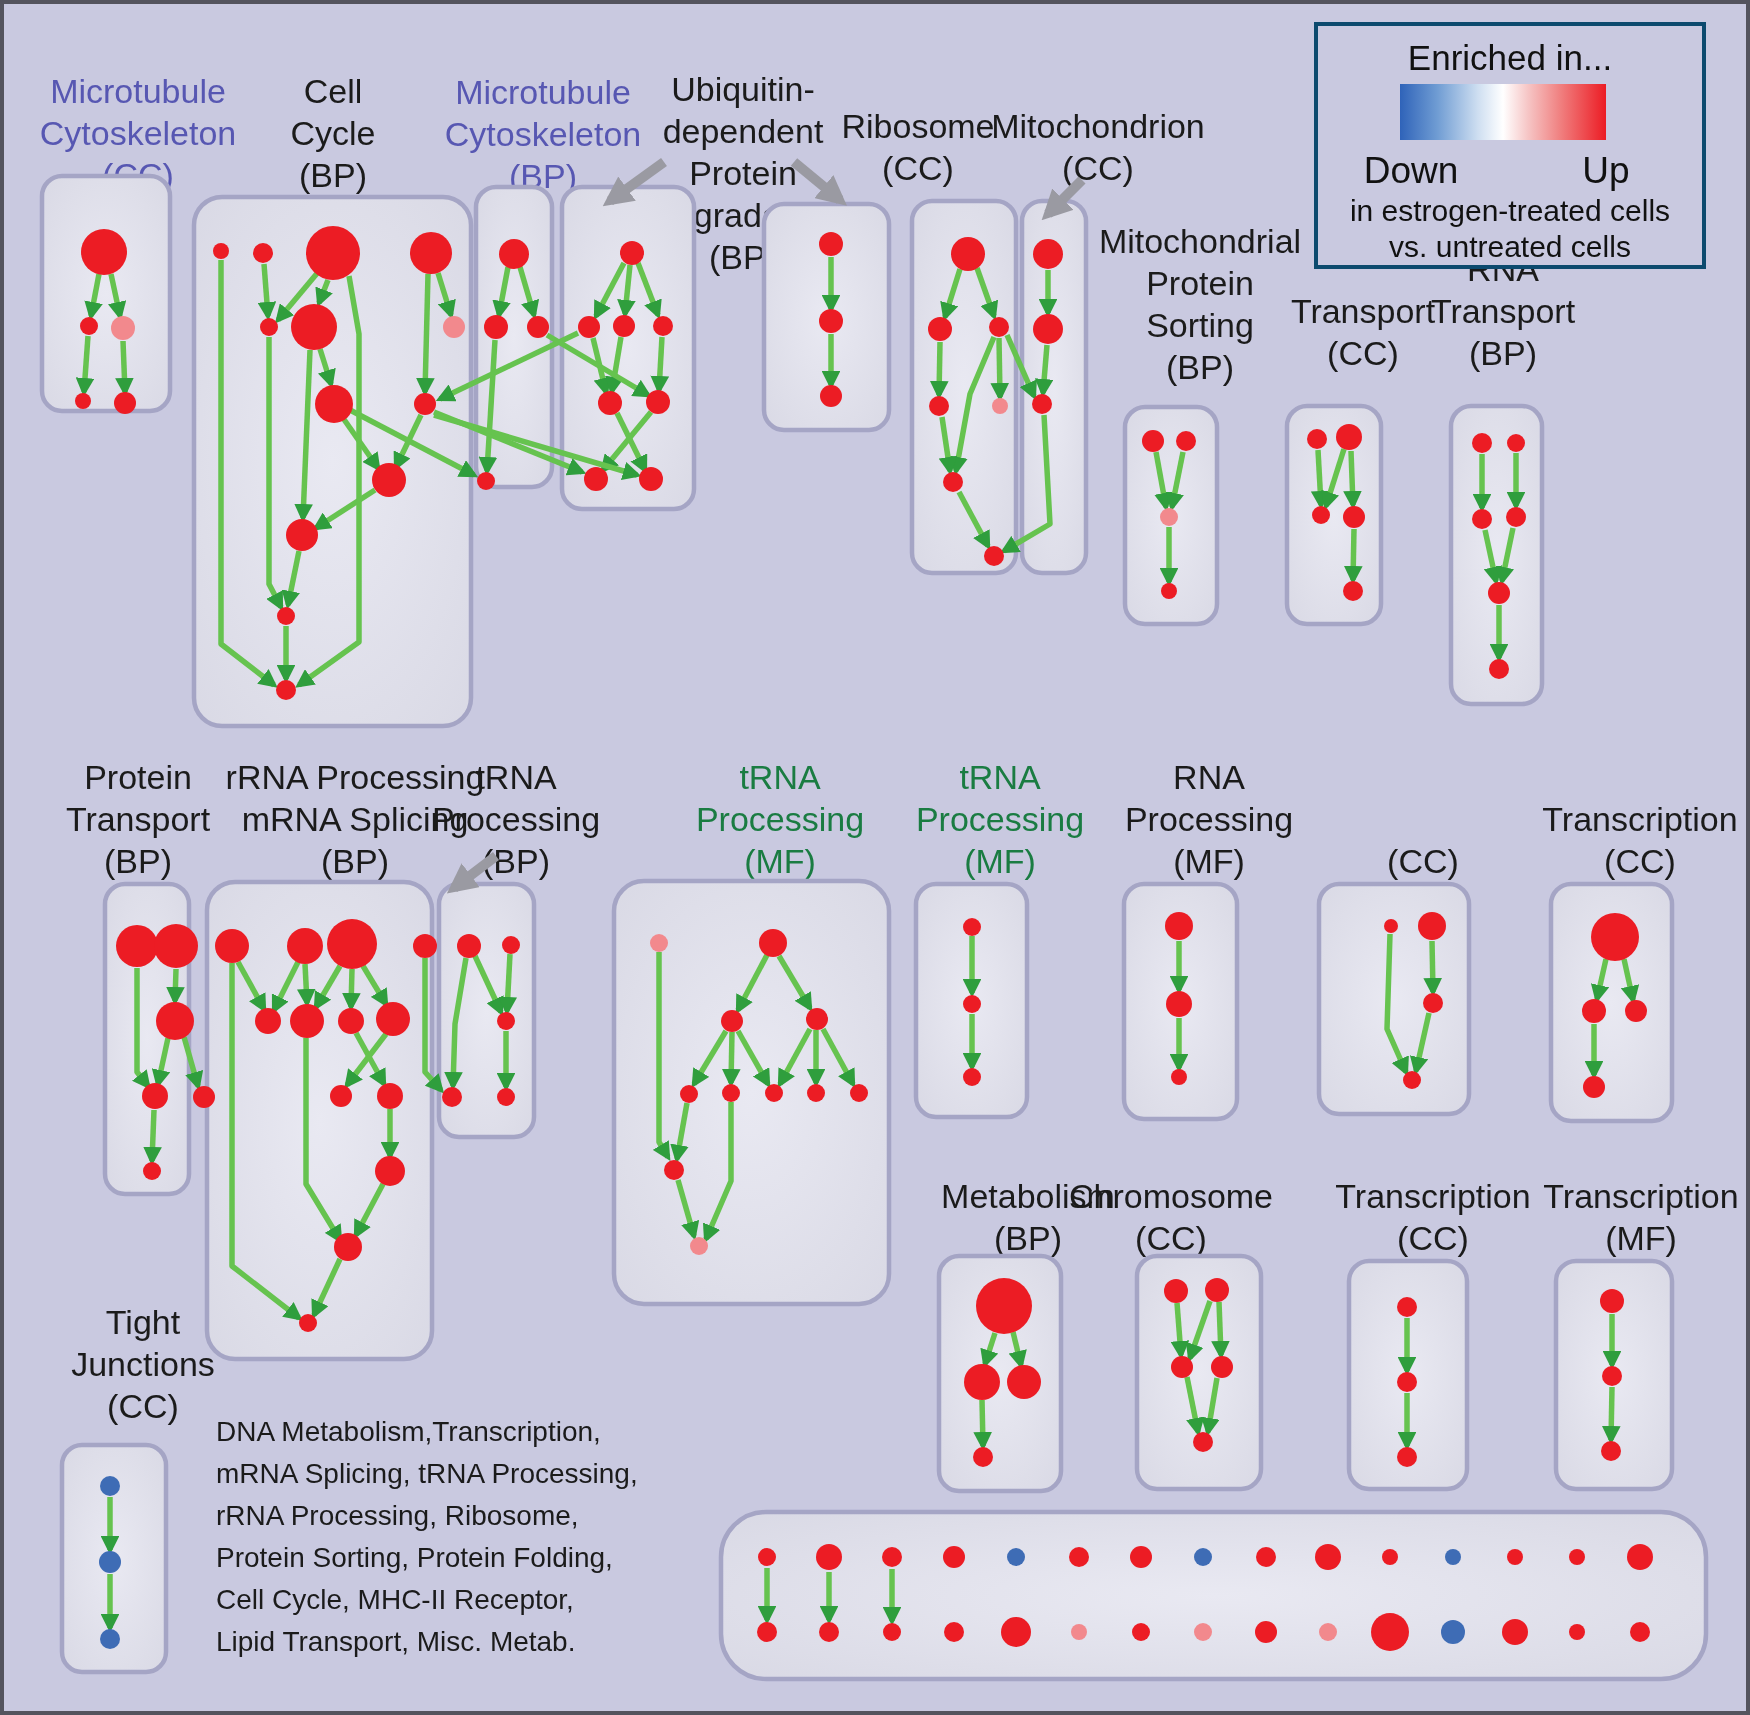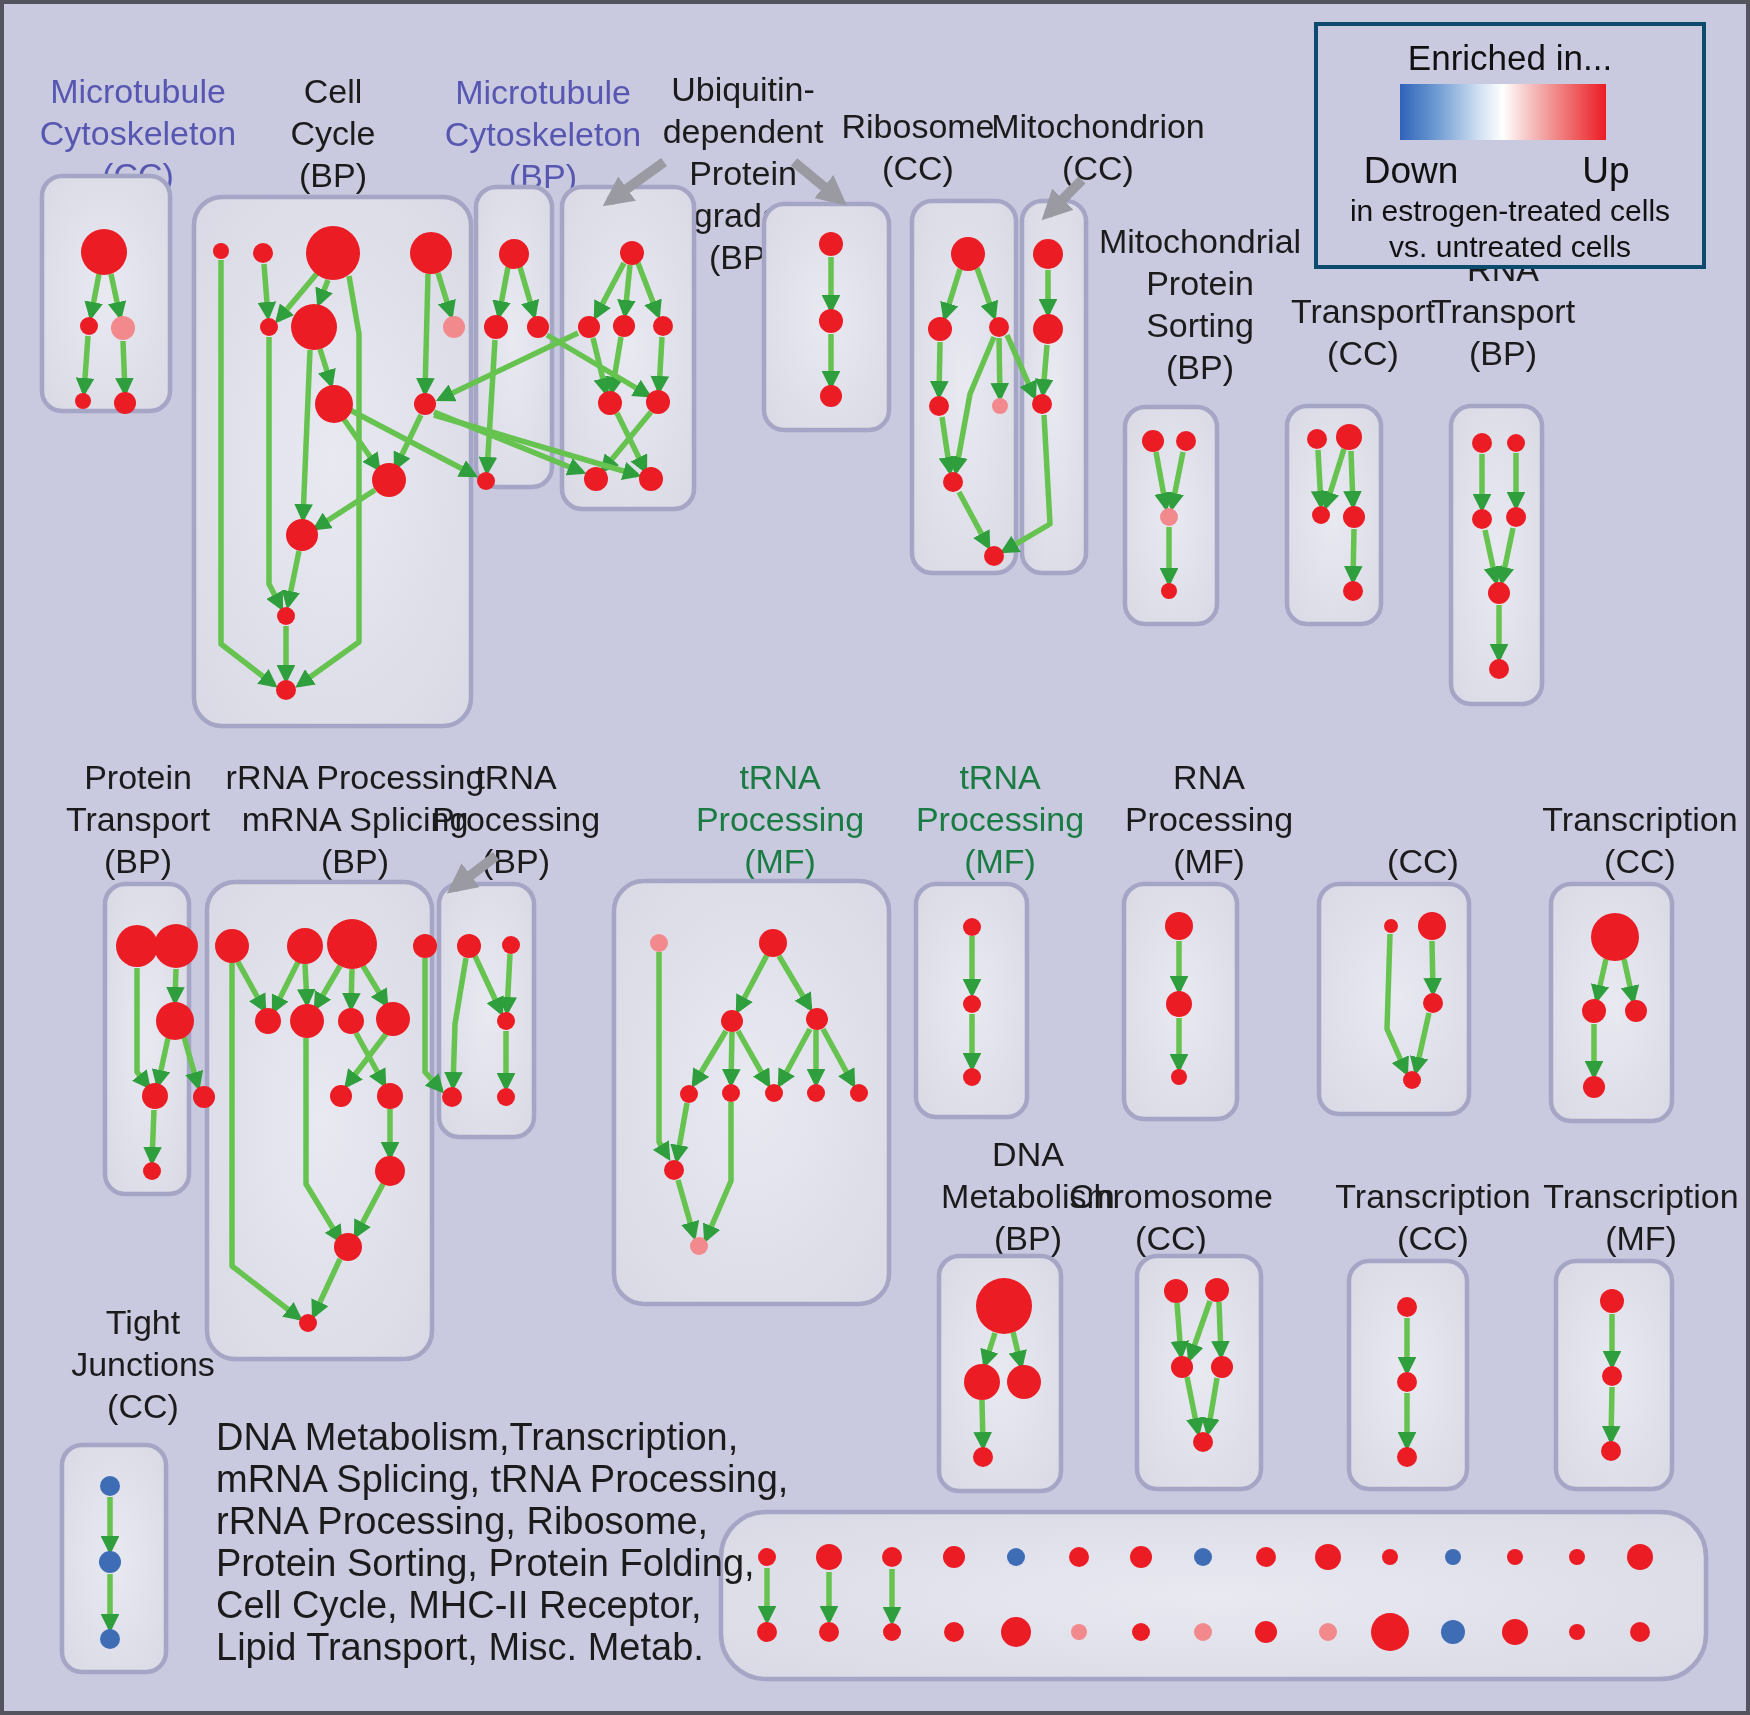--- a/index.html
+++ b/index.html
@@ -29,21 +29,21 @@
   .legend-title{position:absolute;left:0;top:12px;width:100%;text-align:center;font-size:35px;color:#111;}
   .legend-bar{
     position:absolute;left:82px;top:58px;width:206px;height:56px;
     background:linear-gradient(90deg,#2f63b9 0%,#6f9cd3 18%,#cfdff1 38%,#ffffff 50%,#f6c6c6 62%,#f07f7f 78%,#ec1c24 100%);
   }
   .legend-down{position:absolute;left:28px;top:124px;width:130px;text-align:center;font-size:37px;color:#111;}
   .legend-up{position:absolute;left:228px;top:124px;width:120px;text-align:center;font-size:37px;color:#111;}
   .legend-sub1{position:absolute;left:0;top:168px;width:100%;text-align:center;font-size:30px;color:#111;}
   .legend-sub2{position:absolute;left:0;top:204px;width:100%;text-align:center;font-size:30px;color:#111;}
   .note-line{
-    position:absolute;left:212px;font-size:38px;color:#1b1b1b;white-space:nowrap;
+    position:absolute;left:212px;font-size:28px;color:#1b1b1b;white-space:nowrap;
   }
 </style>
 </head>
 <body>
 
 <div id="canvas">
 
   <div id="labels">
       <div class="lbl blue" style="left: -195px; top: 66px;">Microtubule</div>
       <div class="lbl blue" style="left: -195px; top: 108px;">Cytoskeleton</div>
@@ -86,21 +86,20 @@
       <div class="lbl green" style="left: 447px; top: 836px;">(MF)</div>
       <div class="lbl green" style="left: 667px; top: 752px;">tRNA</div>
       <div class="lbl green" style="left: 667px; top: 794px;">Processing</div>
       <div class="lbl green" style="left: 667px; top: 836px;">(MF)</div>
       <div class="lbl black" style="left: 876px; top: 752px;">RNA</div>
       <div class="lbl black" style="left: 876px; top: 794px;">Processing</div>
       <div class="lbl black" style="left: 876px; top: 836px;">(MF)</div>
       <div class="lbl black" style="left: 1090px; top: 836px;">(CC)</div>
       <div class="lbl black" style="left: 1307px; top: 794px;">Transcription</div>
       <div class="lbl black" style="left: 1307px; top: 836px;">(CC)</div>
-      <div class="lbl black" style="left: 695px; top: 1129px;">DNA</div>
       <div class="lbl black" style="left: 695px; top: 1171px;">Metabolism</div>
       <div class="lbl black" style="left: 695px; top: 1213px;">(BP)</div>
       <div class="lbl black" style="left: 838px; top: 1171px;">Chromosome</div>
       <div class="lbl black" style="left: 838px; top: 1213px;">(CC)</div>
       <div class="lbl black" style="left: 1100px; top: 1171px;">Transcription</div>
       <div class="lbl black" style="left: 1100px; top: 1213px;">(CC)</div>
       <div class="lbl black" style="left: 1308px; top: 1171px;">Transcription</div>
       <div class="lbl black" style="left: 1308px; top: 1213px;">(MF)</div>
       <div class="lbl black" style="left: -190px; top: 1297px;">Tight</div>
       <div class="lbl black" style="left: -190px; top: 1339px;">Junctions</div>

